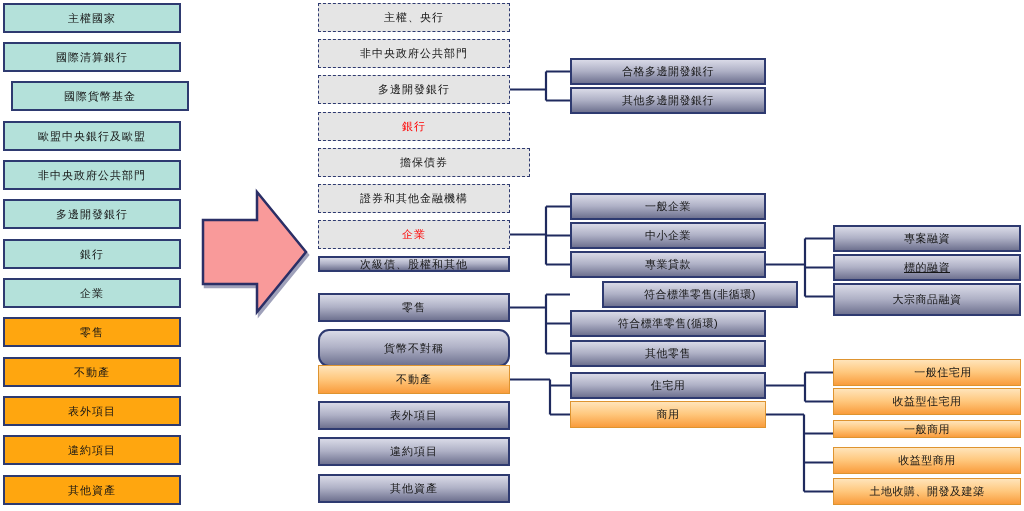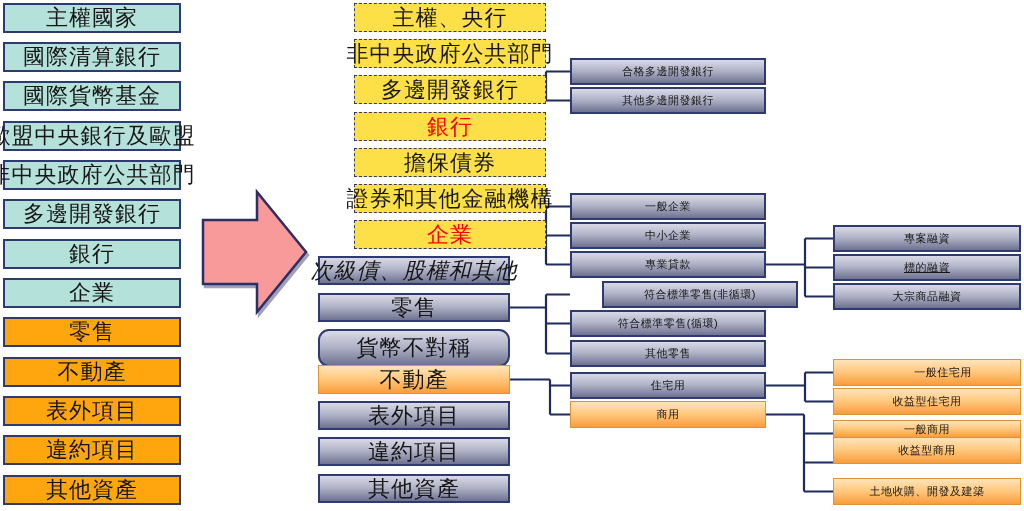--- a/index.html
+++ b/index.html
@@ -3,26 +3,26 @@
 <meta charset="utf-8">
 <style>
   html,body{margin:0;padding:0;background:#ffffff;}
   .canvas{
     position:relative;width:1024px;height:511px;background:#ffffff;overflow:hidden;
     font-family:"Liberation Sans","DejaVu Sans",sans-serif;
   }
   .node{
     position:absolute;box-sizing:border-box;
     display:flex;align-items:center;justify-content:center;
-    font-size:22px;line-height:1;color:#161616;letter-spacing:1px;
+    font-size:11px;line-height:1;color:#161616;letter-spacing:1px;
     white-space:nowrap;
   }
   .node.small{font-size:11px;letter-spacing:0.5px;}
   .v-teal{background:#B4E1DA;border:2px solid #2E3A70;}
-  .v-teal-thin{background:#fde047;border:1px dashed #2E3A70;margin-left:36px;}
+  .v-teal-thin{background:#e5e5e5;border:1px dashed #2E3A70;}
   .v-orange-flat{background:#FFA60F;border:2px solid #2E3A70;}
   .v-gray-grad{background:linear-gradient(180deg,#D9DAE7 0%,#AFB1C6 48%,#6F7290 100%);border:2px solid #2E3A70;}
   .v-orange-grad{background:linear-gradient(180deg,#FFE4BA 0%,#FFC87E 48%,#F99C3C 100%);border:1px solid #DE9430;}
   #connector-layer,#arrow-layer{position:absolute;left:0;top:0;pointer-events:none;}
   .arrow-shape{filter:drop-shadow(2px 3px 0 rgba(43,47,102,0.45));}
 </style>
 </head>
 <body>
 
 <div class="canvas">
@@ -36,57 +36,57 @@
       <path d="M 766 414.5 H 804 M 804 433.5 H 833 M 804 462.5 H 833 M 804 491.5 H 833 M 804 414.5 V 491.5" fill="none" stroke="#1F2A5E" stroke-width="2.2"></path>
     </svg>
   <svg id="arrow-layer" width="1024" height="511" viewBox="0 0 1024 511">
       <g transform="translate(202,190)">
         <polygon points="1,30 55,30 55,2 104,62 55,122 55,94 1,94" fill="#F99A9A" stroke="#2B2F66" stroke-width="2.5" stroke-linejoin="miter" class="arrow-shape"></polygon>
       </g>
     </svg>
   <div id="nodes">
       <div class="node v-teal" style="left: 3px; top: 3px; width: 178px; height: 30px;">主權國家</div>
       <div class="node v-teal" style="left: 3px; top: 42px; width: 178px; height: 30px;">國際清算銀行</div>
-      <div class="node v-teal" style="left: 3px; top: 81px; width: 178px; height: 30px;">國際貨幣基金</div>
+      <div class="node v-teal" style="left: 11px; top: 81px; width: 178px; height: 30px;">國際貨幣基金</div>
       <div class="node v-teal" style="left: 3px; top: 121px; width: 178px; height: 30px;">歐盟中央銀行及歐盟</div>
       <div class="node v-teal" style="left: 3px; top: 160px; width: 178px; height: 30px;">非中央政府公共部門</div>
       <div class="node v-teal" style="left: 3px; top: 199px; width: 178px; height: 30px;">多邊開發銀行</div>
       <div class="node v-teal" style="left: 3px; top: 239px; width: 178px; height: 30px;">銀行</div>
       <div class="node v-teal" style="left: 3px; top: 278px; width: 178px; height: 30px;">企業</div>
       <div class="node v-orange-flat" style="left: 3px; top: 317px; width: 178px; height: 30px;">零售</div>
       <div class="node v-orange-flat" style="left: 3px; top: 357px; width: 178px; height: 30px;">不動產</div>
       <div class="node v-orange-flat" style="left: 3px; top: 396px; width: 178px; height: 30px;">表外項目</div>
       <div class="node v-orange-flat" style="left: 3px; top: 435px; width: 178px; height: 30px;">違約項目</div>
       <div class="node v-orange-flat" style="left: 3px; top: 475px; width: 178px; height: 30px;">其他資產</div>
       <div class="node v-teal-thin" style="left: 318px; top: 3px; width: 192px; height: 29px;">主權、央行</div>
       <div class="node v-teal-thin" style="left: 318px; top: 39px; width: 192px; height: 29px;">非中央政府公共部門</div>
       <div class="node v-teal-thin" style="left: 318px; top: 75px; width: 192px; height: 29px;">多邊開發銀行</div>
       <div class="node v-teal-thin" style="left: 318px; top: 112px; width: 192px; height: 29px; color: rgb(255, 0, 0);">銀行</div>
-      <div class="node v-teal-thin" style="left: 318px; top: 148px; width: 192px; height: 29px;">擔保債券</div>
+      <div class="node v-teal-thin" style="left: 318px; top: 148px; width: 212px; height: 29px;">擔保債券</div>
       <div class="node v-teal-thin" style="left: 318px; top: 184px; width: 192px; height: 29px;">證券和其他金融機構</div>
       <div class="node v-teal-thin" style="left: 318px; top: 220px; width: 192px; height: 29px; color: rgb(255, 0, 0);">企業</div>
-      <div class="node v-gray-grad" style="left: 318px; top: 256px; width: 192px; height: 29px; font-style: italic;">次級債、股權和其他</div>
+      <div class="node v-gray-grad" style="left: 318px; top: 256px; width: 192px; height: 16px;">次級債、股權和其他</div>
       <div class="node v-gray-grad" style="left: 318px; top: 293px; width: 192px; height: 29px;">零售</div>
       <div class="node v-gray-grad" style="left: 318px; top: 329px; width: 192px; height: 38px; border-radius: 11px;">貨幣不對稱</div>
       <div class="node v-orange-grad" style="left: 318px; top: 365px; width: 192px; height: 29px;">不動產</div>
       <div class="node v-gray-grad" style="left: 318px; top: 401px; width: 192px; height: 29px;">表外項目</div>
       <div class="node v-gray-grad" style="left: 318px; top: 437px; width: 192px; height: 29px;">違約項目</div>
       <div class="node v-gray-grad" style="left: 318px; top: 474px; width: 192px; height: 29px;">其他資產</div>
       <div class="node v-gray-grad small" style="left: 570px; top: 58px; width: 196px; height: 27px;">合格多邊開發銀行</div>
       <div class="node v-gray-grad small" style="left: 570px; top: 87px; width: 196px; height: 27px;">其他多邊開發銀行</div>
       <div class="node v-gray-grad small" style="left: 570px; top: 193px; width: 196px; height: 27px;">一般企業</div>
       <div class="node v-gray-grad small" style="left: 570px; top: 222px; width: 196px; height: 27px;">中小企業</div>
       <div class="node v-gray-grad small" style="left: 570px; top: 251px; width: 196px; height: 27px;">專業貸款</div>
       <div class="node v-gray-grad small" style="left: 602px; top: 281px; width: 196px; height: 27px;">符合標準零售(非循環)</div>
       <div class="node v-gray-grad small" style="left: 570px; top: 310px; width: 196px; height: 27px;">符合標準零售(循環)</div>
       <div class="node v-gray-grad small" style="left: 570px; top: 340px; width: 196px; height: 27px;">其他零售</div>
       <div class="node v-gray-grad small" style="left: 570px; top: 372px; width: 196px; height: 27px;">住宅用</div>
       <div class="node v-orange-grad small" style="left: 570px; top: 401px; width: 196px; height: 27px;">商用</div>
       <div class="node v-gray-grad small" style="left: 833px; top: 225px; width: 188px; height: 27px;">專案融資</div>
       <div class="node v-gray-grad small" style="left: 833px; top: 254px; width: 188px; height: 27px; text-decoration: underline;">標的融資</div>
-      <div class="node v-gray-grad small" style="left: 833px; top: 283px; width: 188px; height: 27px;">大宗商品融資</div>
+      <div class="node v-gray-grad small" style="left: 833px; top: 283px; width: 188px; height: 33px;">大宗商品融資</div>
       <div class="node v-orange-grad small" style="left: 833px; top: 359px; width: 188px; height: 27px; padding-left: 32px;">一般住宅用</div>
       <div class="node v-orange-grad small" style="left: 833px; top: 388px; width: 188px; height: 27px;">收益型住宅用</div>
       <div class="node v-orange-grad small" style="left: 833px; top: 420px; width: 188px; height: 18px;">一般商用</div>
-      <div class="node v-orange-grad small" style="left: 833px; top: 437px; width: 188px; height: 27px;">收益型商用</div>
+      <div class="node v-orange-grad small" style="left: 833px; top: 447px; width: 188px; height: 27px;">收益型商用</div>
       <div class="node v-orange-grad small" style="left: 833px; top: 478px; width: 188px; height: 27px;">土地收購、開發及建築</div>
     </div>
 </div>
 
 </body></html>

